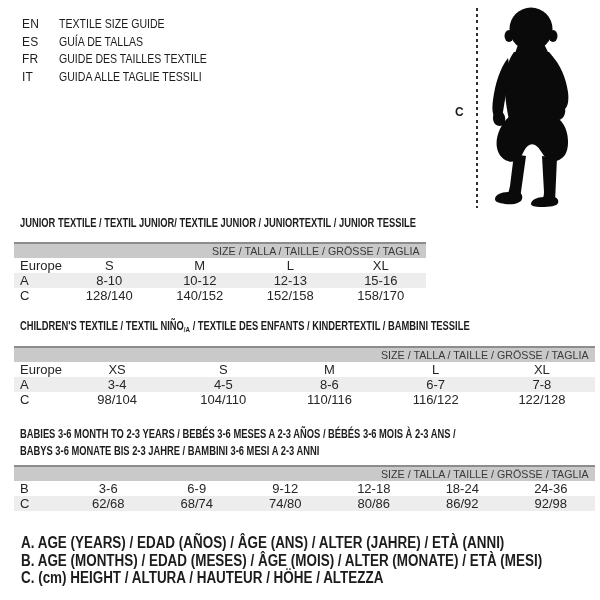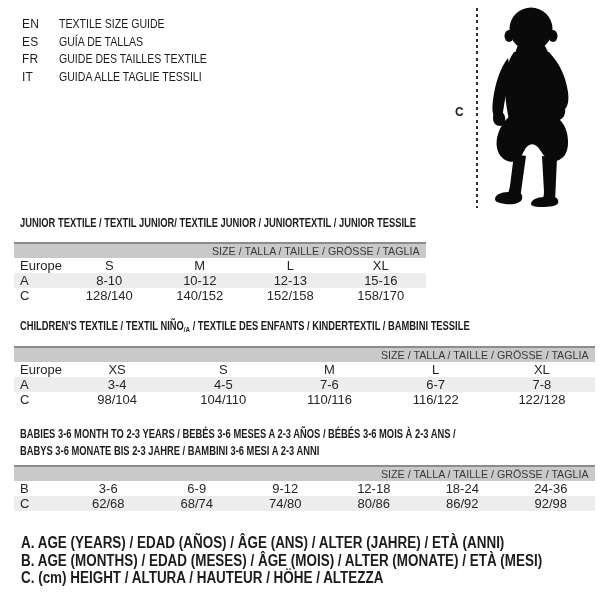--- a/index.html
+++ b/index.html
@@ -171,21 +171,21 @@
       <td>XS</td>
       <td>S</td>
       <td>M</td>
       <td>L</td>
       <td>XL</td>
     </tr>
     <tr class="stripe">
       <td class="lab">A</td>
       <td>3-4</td>
       <td>4-5</td>
-      <td>7-6</td>
+      <td>8-6</td>
       <td>6-7</td>
       <td>7-8</td>
     </tr>
     <tr>
       <td class="lab">C</td>
       <td>98/104</td>
       <td>104/110</td>
       <td>110/116</td>
       <td>116/122</td>
       <td>122/128</td>

